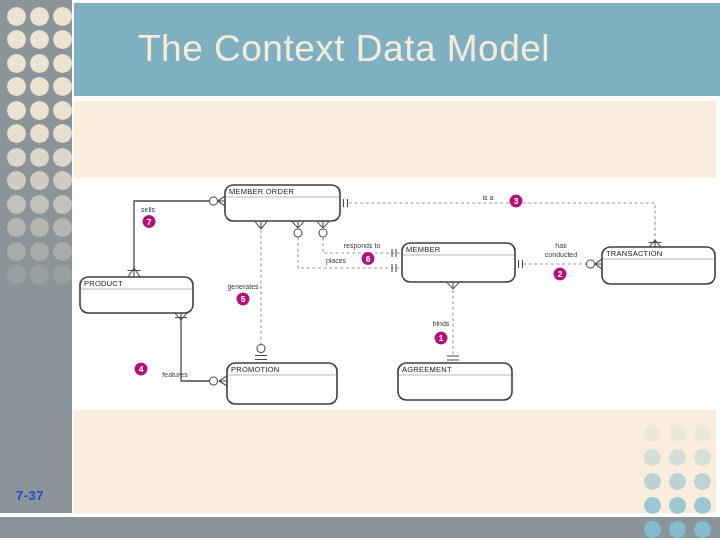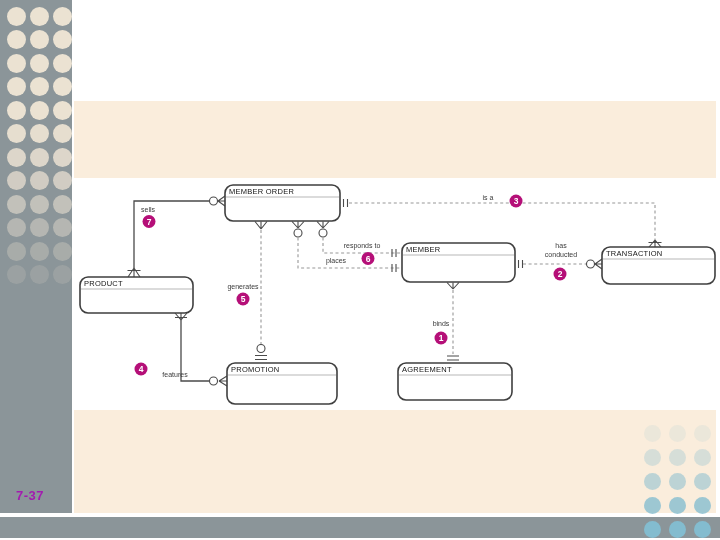--- a/index.html
+++ b/index.html
@@ -5,21 +5,21 @@
   html,body{margin:0;padding:0;}
   #slide{
     position:relative;width:720px;height:540px;background:#ffffff;
     overflow:hidden;font-family:"Liberation Sans",sans-serif;
   }
   
   .sidebar{position:absolute;left:0;top:0;width:72px;height:513px;background:#8b9599;}
   .cream-dot{position:absolute;border-radius:50%;background:#ebe2d2;}
   .blue-dot{position:absolute;border-radius:50%;background:#83bccf;}
   .page-number{
-    position:absolute;left:16px;top:488px;color:#a21caf;
+    position:absolute;left:16px;top:488px;color:#1d4ed8;
     font-size:13px;font-weight:bold;letter-spacing:.5px;z-index:3;
   }
   
   .title-bar{position:absolute;left:74px;top:3px;width:646px;height:93px;background:#7fb0c2;}
   .title-text{
     position:absolute;left:64px;top:25px;color:#f4ebd9;font-size:37px;
     letter-spacing:.5px;white-space:nowrap;
   }
   
   .band{position:absolute;left:74px;width:642px;background:#faeddc;}
@@ -43,20 +43,23 @@
   .badge-num{font-family:"Liberation Sans",sans-serif;font-size:8.5px;font-weight:bold;fill:#ffffff;}
 </style>
 </head>
 <body>
 
 <div id="slide">
 
   <div class="band band-top"></div>
   <div class="band band-bottom"></div>
 
+  <div class="title-bar">
+    <div class="title-text">The Context Data Model</div>
+  </div>
 
   <div class="sidebar">
     <div id="sidebar-dots" style="position:absolute;left:0;top:0;width:72px;height:513px;">
         <div class="cream-dot" style="left: 6.5px; top: 6.5px; width: 19px; height: 19px; opacity: 1;"></div>
         <div class="cream-dot" style="left: 6.5px; top: 30px; width: 19px; height: 19px; opacity: 1;"></div>
         <div class="cream-dot" style="left: 6.5px; top: 53.5px; width: 19px; height: 19px; opacity: 1;"></div>
         <div class="cream-dot" style="left: 6.5px; top: 77px; width: 19px; height: 19px; opacity: 1;"></div>
         <div class="cream-dot" style="left: 6.5px; top: 100.5px; width: 19px; height: 19px; opacity: 1;"></div>
         <div class="cream-dot" style="left: 6.5px; top: 124px; width: 19px; height: 19px; opacity: 0.95;"></div>
         <div class="cream-dot" style="left: 6.5px; top: 147.5px; width: 19px; height: 19px; opacity: 0.85;"></div>

